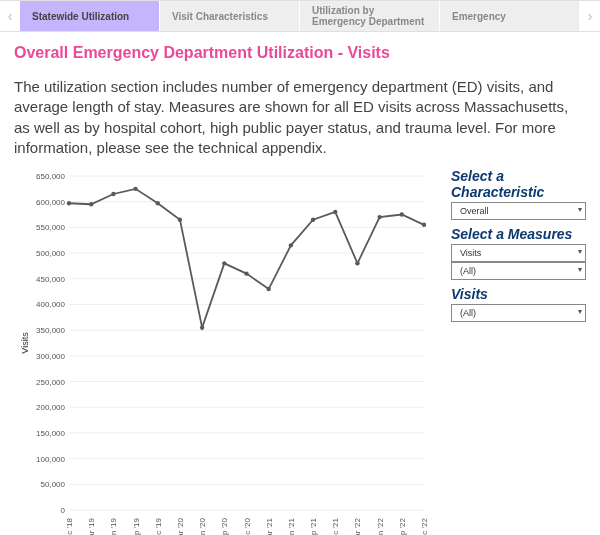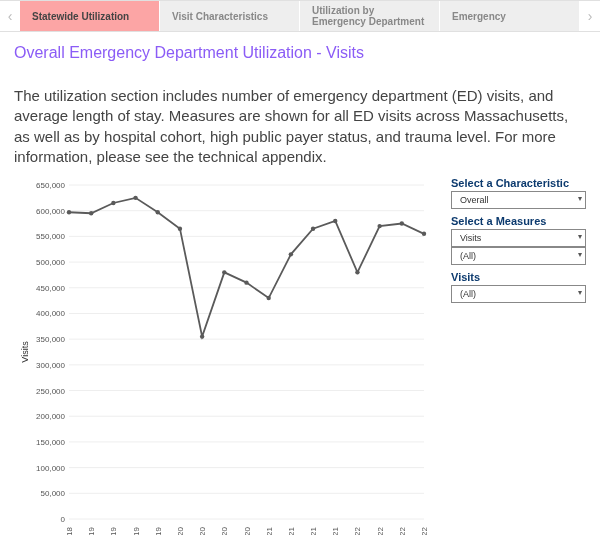--- a/index.html
+++ b/index.html
@@ -33,29 +33,29 @@
     display: flex;
     align-items: center;
     padding: 0 12px;
     font-size: 10px;
     font-weight: 600;
     color: #888;
     background: #eeeeee;
     border-right: 1px solid #fff;
     cursor: pointer;
   }
-  .tab.active { background: #fca5a5; color: #444; }
+  .tab.active { background: #c4b5fd; color: #444; }
   .tab:last-of-type { border-right: none; }
   .page { padding: 12px 14px 8px 14px; }
-  h1 { font-size: 16px; font-weight: 400; color: #8b5cf6; margin-bottom: 24px; }
+  h1 { font-size: 16px; font-weight: 700; color: #ec4899; margin-bottom: 15px; }
   .desc { font-size: 15px; line-height: 1.35; color: #444; margin-bottom: 10px; }
   .content { display: flex; gap: 12px; }
   .chart-area { flex: 1; position: relative; }
   .controls { width: 135px; flex-shrink: 0; }
-  .ctrl-label { font-size: 11px; font-weight: 700; color: #0c3a6e; margin-top: 6px; margin-bottom: 2px; }
+  .ctrl-label { font-size: 14px; font-weight: 700; color: #0c3a6e; margin-top: 6px; margin-bottom: 2px; font-style: italic; }
   .ctrl-label:first-child { margin-top: 0; }
   .select {
     width: 100%;
     height: 18px;
     border: 1px solid #888;
     background: #fff;
     font-size: 9px;
     padding: 0 14px 0 8px;
     display: flex;
     align-items: center;

